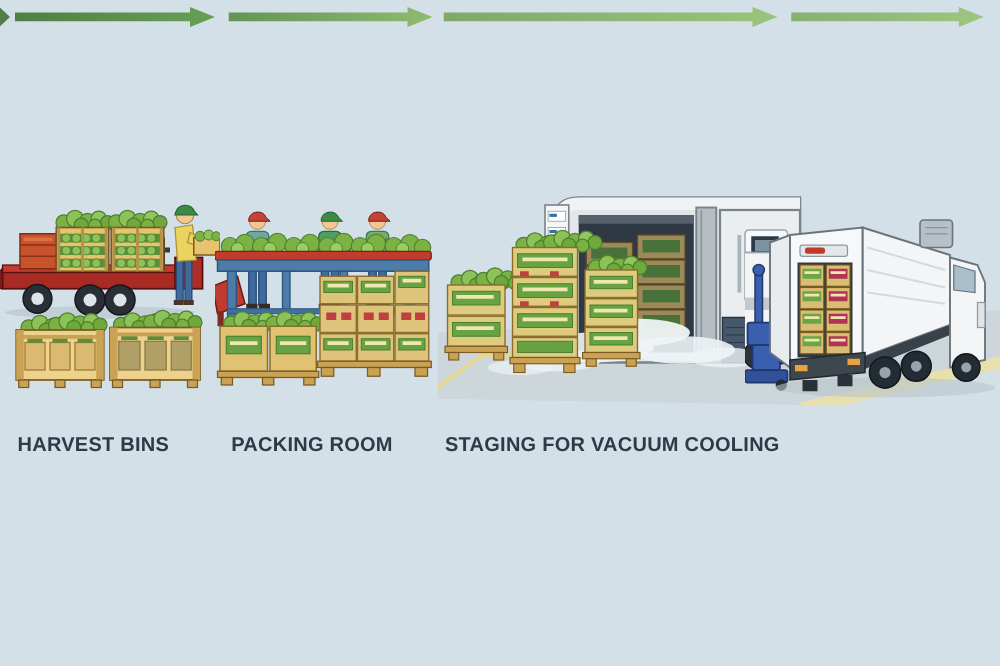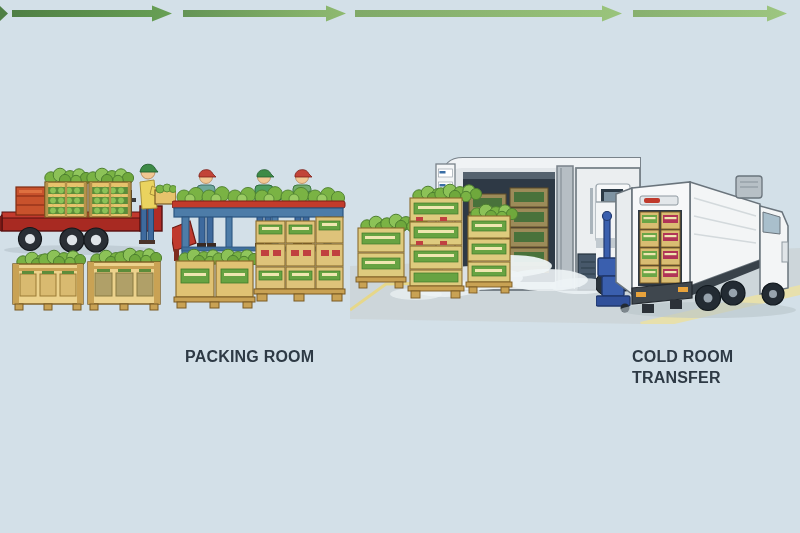--- a/index.html
+++ b/index.html
@@ -598,16 +598,17 @@
           <stop offset="1" stop-color="#9dc680"></stop>
         </linearGradient>
     </defs>
     <polygon points="0,6 8,13.5 0,21" fill="#4f7f44"></polygon>
     <path d="M12 10 L152 10 L152 5.5 L172 13.5 L152 21.5 L152 17 L12 17 Z" fill="url(#ag1)"></path>
     <path d="M183 10 L326 10 L326 5.5 L346 13.5 L326 21.5 L326 17 L183 17 Z" fill="url(#ag2)"></path>
     <path d="M355 10 L602 10 L602 5.5 L622 13.5 L602 21.5 L602 17 L355 17 Z" fill="url(#ag3)"></path>
     <path d="M633 10 L767 10 L767 5.5 L787 13.5 L767 21.5 L767 17 L633 17 Z" fill="url(#ag4)"></path>
   </svg>
 
+  <div class="stage-label" style="left:14px">HARVEST BINS</div>
   <div class="stage-label" style="left:185px">PACKING ROOM</div>
-  <div class="stage-label wrap" style="left:632px">COLD ROOM TRANSFER</div>
+  <div class="stage-label" style="left:356px">STAGING FOR VACUUM COOLING</div>
 
 </div>
 
 </body></html>

